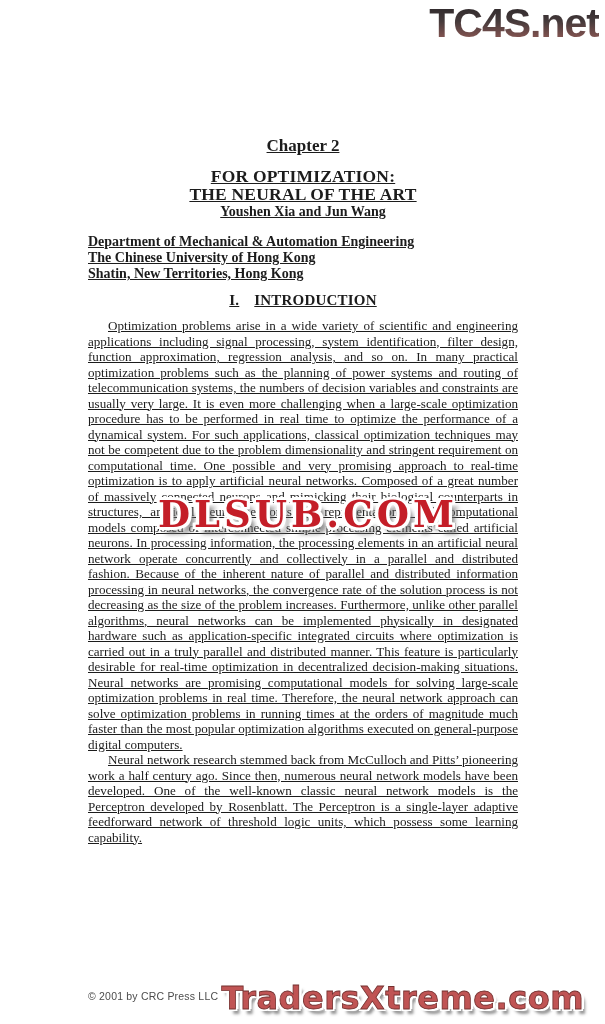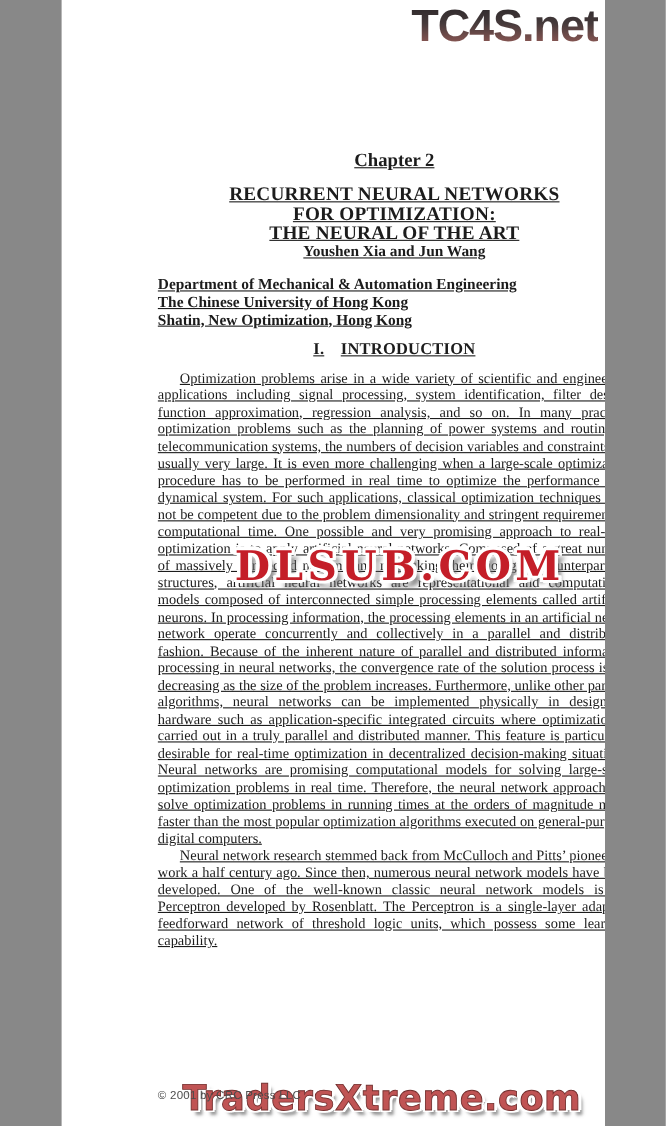--- a/index.html
+++ b/index.html
@@ -1,18 +1,18 @@
 <!DOCTYPE html>
 <html><head>
 <meta charset="utf-8">
 <style>
   html, body { margin: 0; padding: 0; background: #888; }
   .page {
     position: relative;
-    width: 494px;
+    width: 605px;
     height: 1024px;
     margin: 0 auto;
     background: #ffffff;
     overflow: hidden;
     font-family: "Liberation Serif", serif;
     color: #1c1c1c;
   }
 
   
   .logo-top {
@@ -148,31 +148,30 @@
 
 <div class="page">
 
   <div class="logo-top">TC4S.net</div>
 
   <div class="content">
 
     <div class="chapter">Chapter 2</div>
 
     <div class="title">
-      <div>RECURRENT NEURAL NETWORKS</div>
       <div>FOR OPTIMIZATION:</div>
       <div>THE NEURAL OF THE ART</div>
     </div>
 
     <div class="authors">Youshen Xia and Jun Wang</div>
 
     <div class="affiliation">
       <div>Department of Mechanical &amp; Automation Engineering</div>
       <div>The Chinese University of Hong Kong</div>
-      <div>Shatin, New Optimization, Hong Kong</div>
+      <div>Shatin, New Territories, Hong Kong</div>
     </div>
 
     <div class="section-heading">
       <span class="sec-num">I.</span><span>INTRODUCTION</span>
     </div>
 
     <div class="body-text">
       <p>Optimization problems arise in a wide variety of scientific and engineering applications including signal processing, system identification, filter design, function approximation, regression analysis, and so on. In many practical optimization problems such as the planning of power systems and routing of telecommunication systems, the numbers of decision variables and constraints are usually very large. It is even more challenging when a large-scale optimization procedure has to be performed in real time to optimize the performance of a dynamical system. For such applications, classical optimization techniques may not be competent due to the problem dimensionality and stringent requirement on computational time. One possible and very promising approach to real-time optimization is to apply artificial neural networks. Composed of a great number of massively connected neurons and mimicking their biological counterparts in structures, artificial neural networks are representational and computational models composed of interconnected simple processing elements called artificial neurons. In processing information, the processing elements in an artificial neural network operate concurrently and collectively in a parallel and distributed fashion. Because of the inherent nature of parallel and distributed information processing in neural networks, the convergence rate of the solution process is not decreasing as the size of the problem increases. Furthermore, unlike other parallel algorithms, neural networks can be implemented physically in designated hardware such as application-specific integrated circuits where optimization is carried out in a truly parallel and distributed manner. This feature is particularly desirable for real-time optimization in decentralized decision-making situations. Neural networks are promising computational models for solving large-scale optimization problems in real time. Therefore, the neural network approach can solve optimization problems in running times at the orders of magnitude much faster than the most popular optimization algorithms executed on general-purpose digital computers.</p>
       <p>Neural network research stemmed back from McCulloch and Pitts’ pioneering work a half century ago. Since then, numerous neural network models have been developed. One of the well-known classic neural network models is the Perceptron developed by Rosenblatt. The Perceptron is a single-layer adaptive feedforward network of threshold logic units, which possess some learning capability.</p>
     </div>

